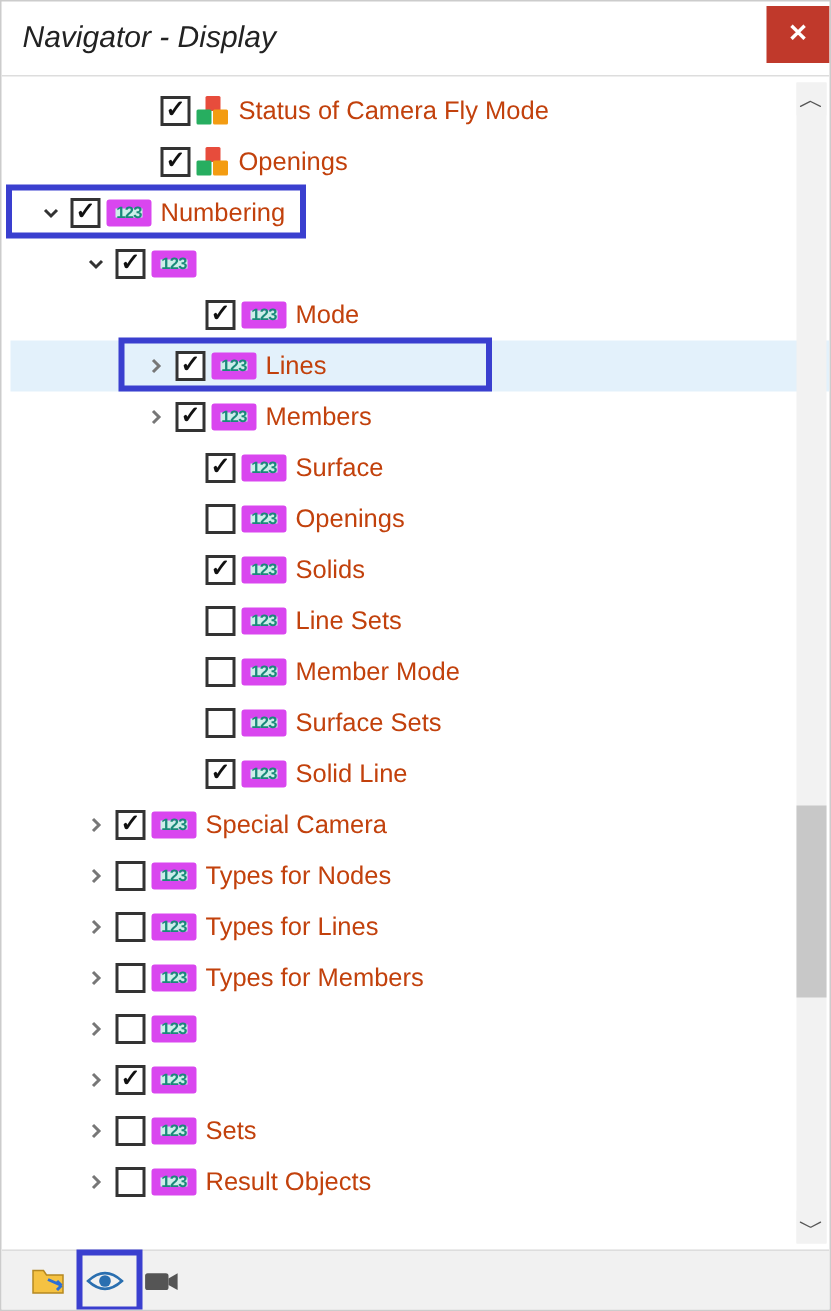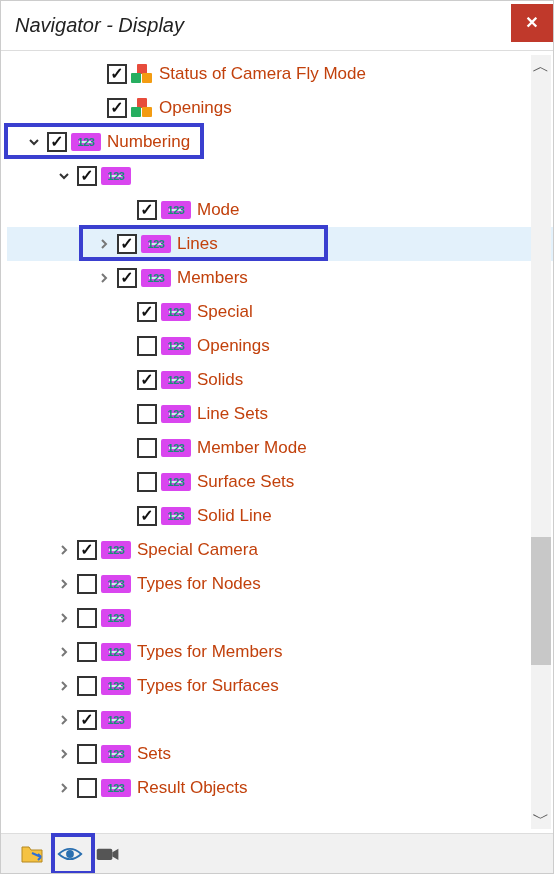--- a/index.html
+++ b/index.html
@@ -90,21 +90,21 @@
   .checkbox.checked::after {
     content: "✓";
     font-size: 16px;
     font-weight: bold;
     color: #111;
     line-height: 1;
   }
   .icon-123 {
     width: 30px;
     height: 18px;
-    border: 8px solid #d946ef;
+    border: 6px solid #d946ef;
     background: #cdeee9;
     color: #1a8a7a;
     font-size: 11px;
     font-weight: bold;
     display: flex;
     align-items: center;
     justify-content: center;
     flex-shrink: 0;
     margin-right: 6px;
     border-radius: 2px;
@@ -276,21 +276,21 @@
         </div>
         <div class="checkbox checked"></div>
         <div class="icon-123">123</div>
         <span class="label">Members</span>
       </div>
       <div class="row">
         <div class="indent-spacer" style="width: 108px;"></div>
         <div class="expander hidden"></div>
         <div class="checkbox checked"></div>
         <div class="icon-123">123</div>
-        <span class="label">Special</span>
+        <span class="label">Surface</span>
       </div>
       <div class="row">
         <div class="indent-spacer" style="width: 108px;"></div>
         <div class="expander hidden"></div>
         <div class="checkbox"></div>
         <div class="icon-123">123</div>
         <span class="label">Openings</span>
       </div>
       <div class="row">
         <div class="indent-spacer" style="width: 108px;"></div>
@@ -351,20 +351,21 @@
       </div>
       <div class="row">
         <div class="indent-spacer" style="width: 48px;"></div>
         <div class="expander">
           <svg width="12" height="12" viewBox="0 0 12 12">
             <path d="M4 2 L8 6 L4 10" fill="none" stroke="#777" stroke-width="2"></path>
           </svg>
         </div>
         <div class="checkbox"></div>
         <div class="icon-123">123</div>
+        <span class="label">Types for Lines</span>
       </div>
       <div class="row">
         <div class="indent-spacer" style="width: 48px;"></div>
         <div class="expander">
           <svg width="12" height="12" viewBox="0 0 12 12">
             <path d="M4 2 L8 6 L4 10" fill="none" stroke="#777" stroke-width="2"></path>
           </svg>
         </div>
         <div class="checkbox"></div>
         <div class="icon-123">123</div>
@@ -372,21 +373,20 @@
       </div>
       <div class="row">
         <div class="indent-spacer" style="width: 48px;"></div>
         <div class="expander">
           <svg width="12" height="12" viewBox="0 0 12 12">
             <path d="M4 2 L8 6 L4 10" fill="none" stroke="#777" stroke-width="2"></path>
           </svg>
         </div>
         <div class="checkbox"></div>
         <div class="icon-123">123</div>
-        <span class="label">Types for Surfaces</span>
       </div>
       <div class="row">
         <div class="indent-spacer" style="width: 48px;"></div>
         <div class="expander">
           <svg width="12" height="12" viewBox="0 0 12 12">
             <path d="M4 2 L8 6 L4 10" fill="none" stroke="#777" stroke-width="2"></path>
           </svg>
         </div>
         <div class="checkbox checked"></div>
         <div class="icon-123">123</div>

